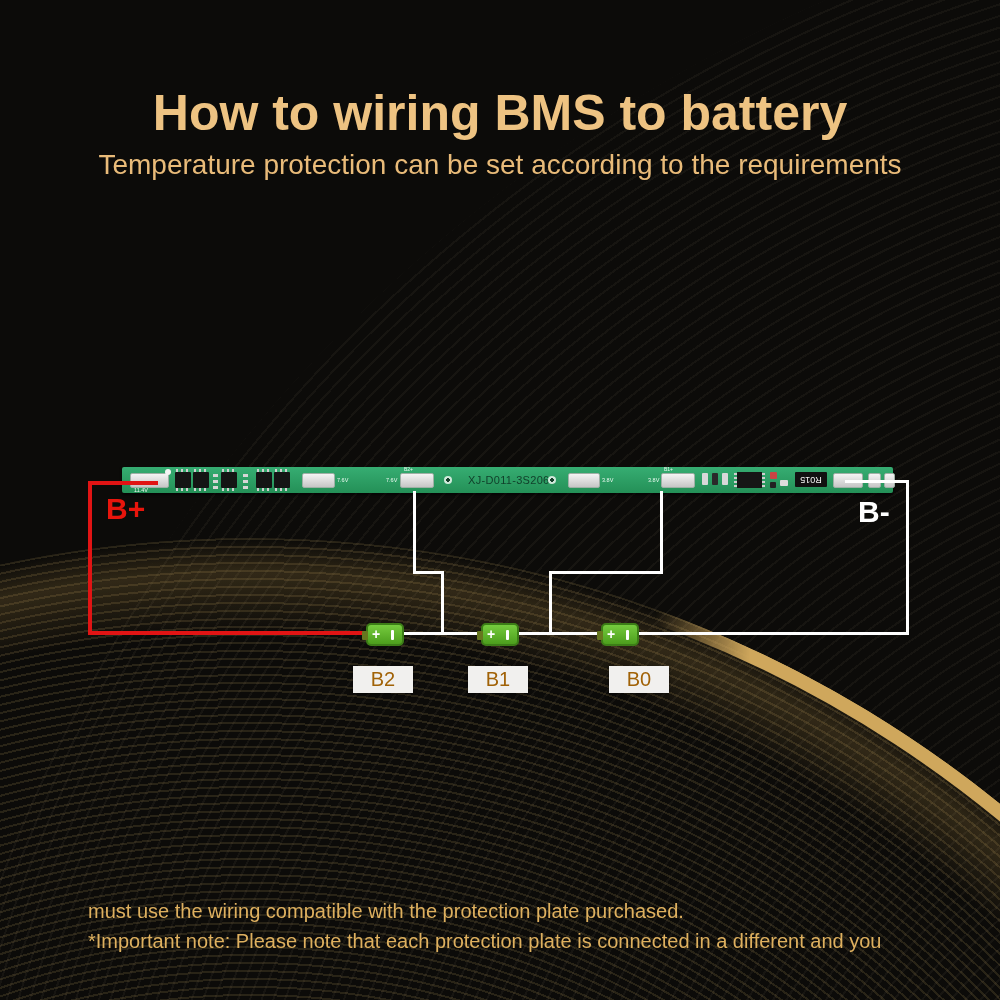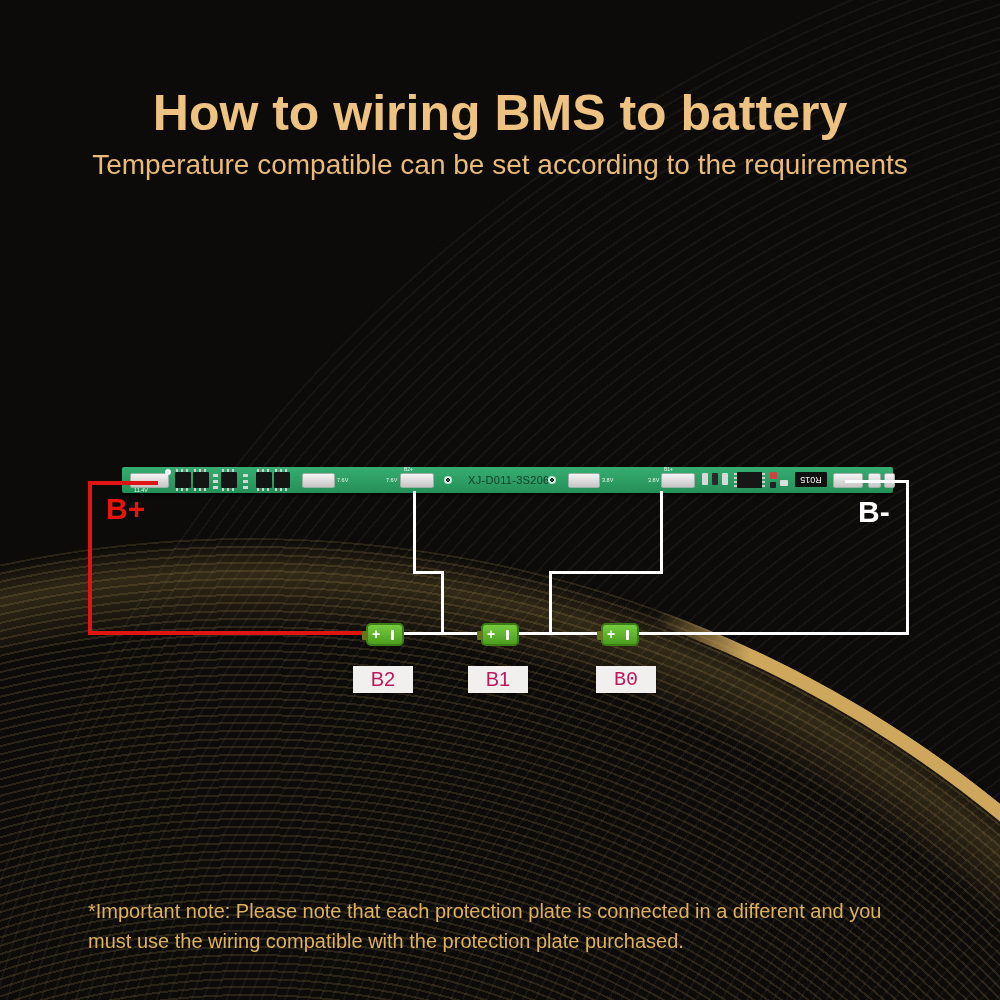--- a/index.html
+++ b/index.html
@@ -127,39 +127,39 @@
     position:absolute;left:4px;top:1px;color:#fff;font-size:14px;font-weight:bold;
   }
   .cell .bar{
     position:absolute;right:8px;top:5px;width:3px;height:10px;background:#fff;
     border-radius:1px;
   }
 
   
   .tag{
     position:absolute;top:666px;width:60px;height:27px;background:#f1f0ee;
-    color:#be185d;font-size:20px;text-align:center;line-height:27px;z-index:4;
+    color:#a16207;font-size:20px;text-align:center;line-height:27px;z-index:4;
     box-shadow:0 1px 3px rgba(0,0,0,0.55);
   }
 
   
   .note{
     position:absolute;left:88px;top:896px;width:840px;z-index:5;
     font-size:20px;line-height:30px;color:#deb05f;
   }
 </style>
 </head>
 <body>
 
 <div class="tex tex-a"></div>
 <div class="tex tex-b"></div>
 <div class="tex rim-b"></div>
 
 <div class="title">How to wiring BMS to battery</div>
-<div class="subtitle">Temperature compatible can be set according to the requirements</div>
+<div class="subtitle">Temperature protection can be set according to the requirements</div>
 
 <div class="board">
 
   <div class="pad" style="left:8px;width:37px;"></div>
   <div class="silk" style="left:12px;top:18px;">11.4V</div>
   <div class="screw"></div>
 
   <div class="chip" style="left:53px;"></div>
   <div class="chip" style="left:71px;"></div>
   <div class="dotcol" style="left:91px;"></div>
@@ -228,18 +228,18 @@
   <div class="bar"></div>
 </div>
 <div class="cell" style="left:601px;">
   <div class="nub"></div>
   <div class="plus">+</div>
   <div class="bar"></div>
 </div>
 
 <div class="tag" style="left:353px;">B2</div>
 <div class="tag" style="left:468px;">B1</div>
-<div class="tag" style="left:596px;font-family:Liberation Mono, monospace;">B0</div>
+<div class="tag" style="left:609px;">B0</div>
 
 <div class="note">
+  <div>must use the wiring compatible with the protection plate purchased.</div>
   <div>*Important note: Please note that each protection plate is connected in a different and you</div>
-  <div>must use the wiring compatible with the protection plate purchased.</div>
 </div>
 
 </body></html>

